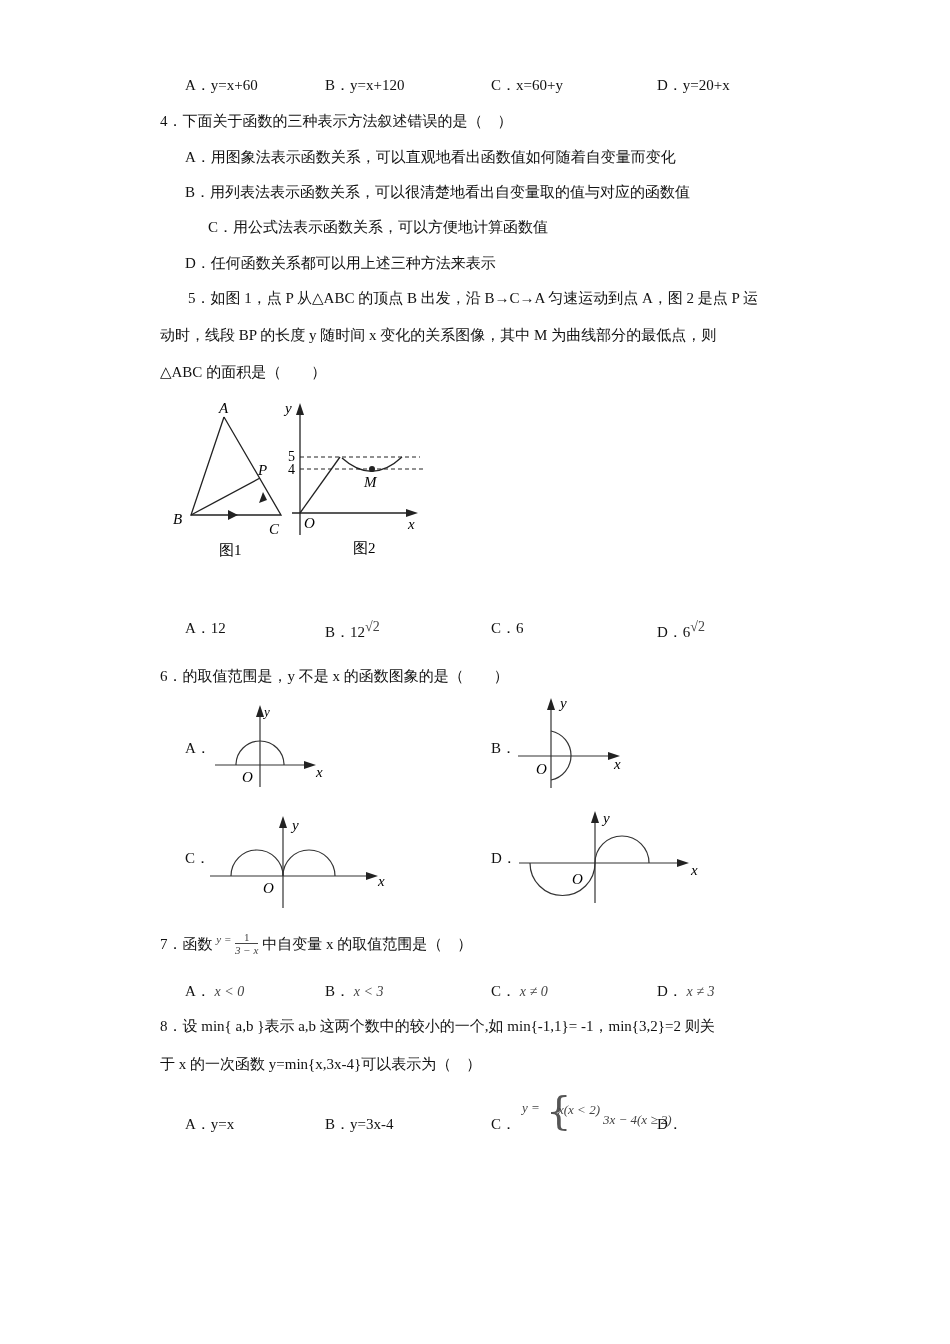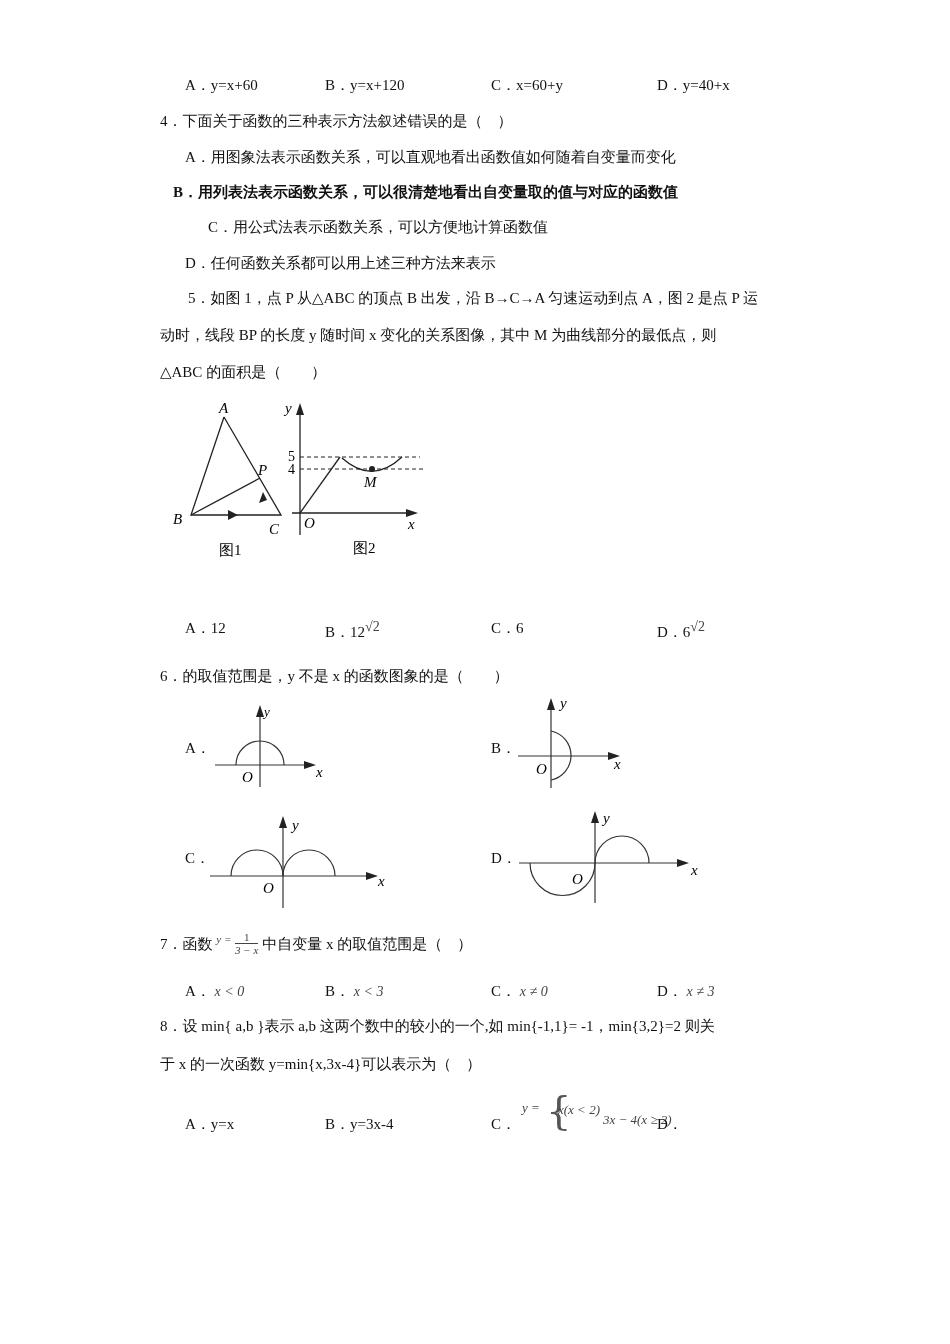--- a/index.html
+++ b/index.html
@@ -9,27 +9,27 @@
   .math { font-family: "Liberation Serif", serif; font-style: italic; color: #444; font-size: 14px; }
   svg text { font-family: "Liberation Serif", serif; }
 </style>
 </head>
 <body>
 
 <div>
   <div class="abs" style="left:185px;top:76px;"><span>A．</span><span>y=x+60</span></div>
   <div class="abs" style="left:325px;top:76px;"><span>B．</span><span>y=x+120</span></div>
   <div class="abs" style="left:491px;top:76px;"><span>C．</span><span>x=60+y</span></div>
-  <div class="abs" style="left:657px;top:76px;"><span>D．</span><span>y=40+x</span></div>
+  <div class="abs" style="left:657px;top:76px;"><span>D．</span><span>y=20+x</span></div>
 </div>
 
 <div>
   <div class="abs" style="left:160px;top:112px;"><span>4．</span><span>下面关于函数的三种表示方法叙述错误的是（　）</span></div>
   <div class="abs" style="left:185px;top:148px;"><span>A．</span><span>用图象法表示函数关系，可以直观地看出函数值如何随着自变量而变化</span></div>
-  <div class="abs" style="left:173px;top:183px;font-weight:bold;"><span>B．</span><span>用列表法表示函数关系，可以很清楚地看出自变量取的值与对应的函数值</span></div>
+  <div class="abs" style="left:185px;top:183px;"><span>B．</span><span>用列表法表示函数关系，可以很清楚地看出自变量取的值与对应的函数值</span></div>
   <div class="abs" style="left:184px;top:218px;margin-left:24px;"><span>C．</span><span>用公式法表示函数关系，可以方便地计算函数值</span></div>
   <div class="abs" style="left:185px;top:254px;text-align:center;"><span>D．</span><span>任何函数关系都可以用上述三种方法来表示</span></div>
 </div>
 
 <div>
   <div class="abs" style="left:160px;top:289px;margin-left:28px;"><span>5．</span><span>如图 1，点 P 从△ABC 的顶点 B 出发，沿 B→C→A 匀速运动到点 A，图 2 是点 P 运</span></div>
   <div class="abs" style="left:160px;top:326px;"><span>动时，线段 BP 的长度 y 随时间 x 变化的关系图像，其中 M 为曲线部分的最低点，则</span></div>
   <div class="abs" style="left:160px;top:363px;"><span>△ABC 的面积是（　　）</span></div>
 
   <svg class="abs" style="left:165px;top:395px;" width="125" height="170">

